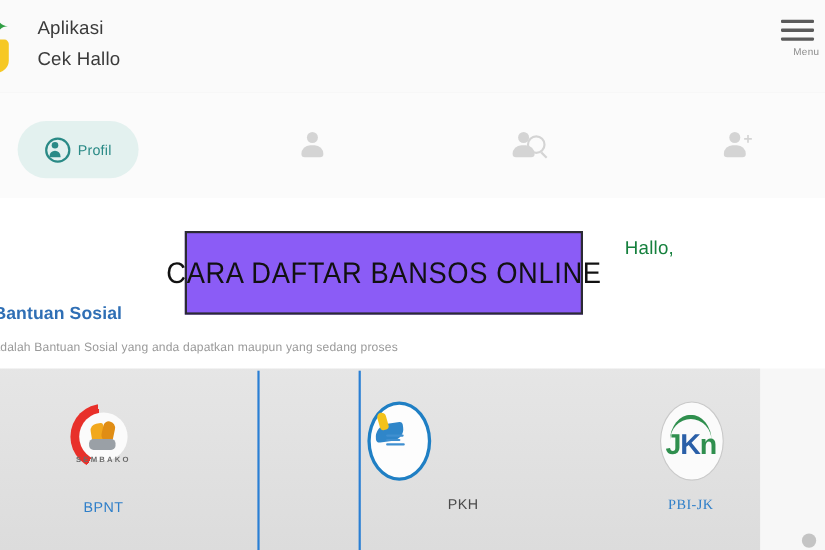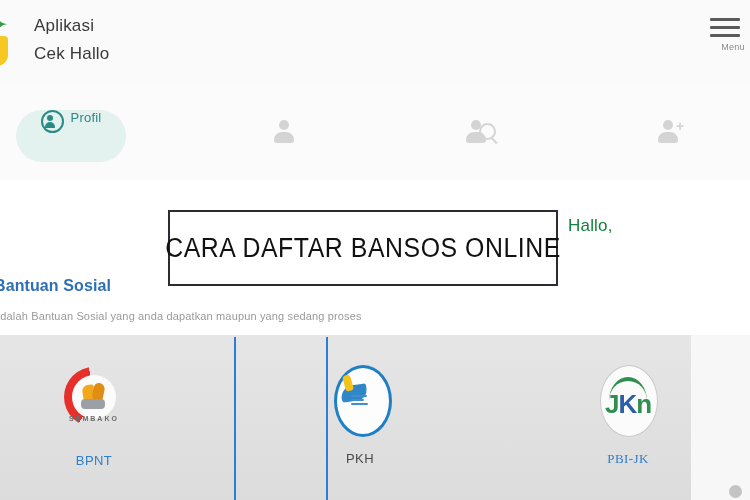--- a/index.html
+++ b/index.html
@@ -110,20 +110,21 @@
     width: 750px; height: 96px;
     background: #fbfbfb;
   }
   .nav-pill {
     position: absolute;
     left: 16px; top: 26px;
     width: 110px; height: 52px;
     background: #e3f1ef;
     border-radius: 26px;
     display: flex;
+    align-items: center;
     justify-content: center;
     gap: 7px;
   }
   .pill-icon {
     width: 19px; height: 19px;
     border: 2px solid #2a8a86;
     border-radius: 50%;
     position: relative;
     flex: none;
   }
@@ -215,22 +216,22 @@
     position: absolute;
     left: 568px; top: 216px;
     font-size: 17px;
     color: #15803d;
     letter-spacing: .2px;
   }
 
   .banner {
     position: absolute;
     left: 168px; top: 210px;
-    width: 390px; height: 76px;
-    background: #ffffff;
+    width: 362px; height: 76px;
+    background: #8b5cf6;
     border: 2px solid #2b2b33;
     box-sizing: border-box;
     display: flex;
     align-items: center;
     justify-content: center;
   }
   .banner-text {
     font-family: "Liberation Sans Narrow", "Liberation Sans", sans-serif;
     font-size: 27px;
     font-weight: 400;
@@ -273,21 +274,21 @@
   .divider.d1 { left: 234px; }
   .divider.d2 { left: 326px; }
 
   .card {
     position: absolute;
     top: 28px;
     width: 150px;
     text-align: center;
   }
   .card.c1 { left: 19px; }
-  .card.c2 { left: 285px; }
+  .card.c2 { left: 285px; text-align: right; }
   .card.c3 { left: 553px; }
 
   .card-label {
     margin-top: 10px;
     font-size: 13px;
     letter-spacing: .4px;
   }
   .card.c1 .card-label { color: #2f7fc9; margin-top: 12px; }
   .card.c2 .card-label { color: #4b4b4b; }
   .card.c3 .card-label { color: #2f7fc9; font-family: Liberation Serif, serif; }

